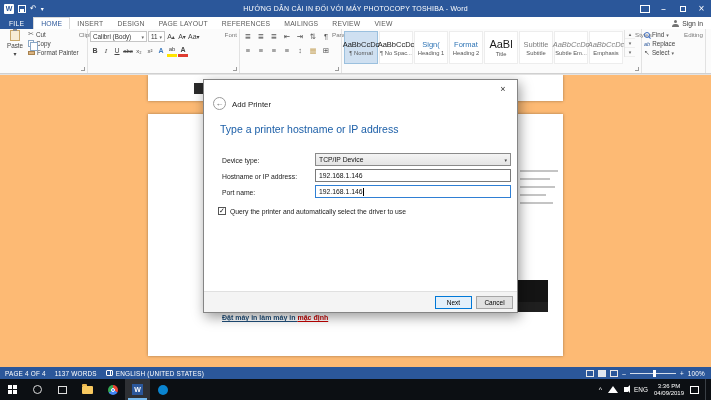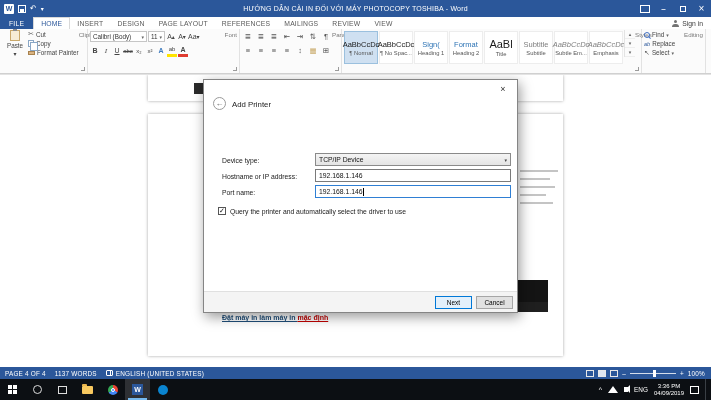--- a/index.html
+++ b/index.html
@@ -91,21 +91,21 @@
 
   .erow{display:flex;align-items:center;gap:2px;height:11px;font-size:6.3px;color:#444;white-space:nowrap}
   .ecol{display:flex;flex-direction:column;justify-content:center}
   .mag{display:inline-block;width:6px;height:6px;border:1px solid #4472c4;border-radius:50%;position:relative}
   .mag::after{content:"";position:absolute;width:3px;height:1px;background:#4472c4;right:-2px;bottom:-1px;transform:rotate(45deg)}
   .i-replace::before{content:"ab";font-size:5.5px;color:#2b579a;font-style:italic}
   .i-select::before{content:"↖";font-size:7px;color:#666}
   .mini-caret{font-size:5px;color:#666}
 
   
-  .docarea{position:absolute;top:75px;left:0;right:0;height:292px;background:#ffffff;overflow:hidden}
+  .docarea{position:absolute;top:75px;left:0;right:0;height:292px;background:#fdba74;overflow:hidden}
   .page{position:absolute;left:148px;width:415px;background:#fff;box-shadow:0 0 3px rgba(0,0,0,.35)}
   .page1{top:0;height:26px}
   .page2{top:39px;height:242px}
   .frag{position:absolute;left:46px;top:8px;width:9px;height:11px;background:#2a2a2a}
   .ghost{position:absolute;background:#c4c4c4;height:2px}
   .doc-img{position:absolute;left:172px;top:166px;width:228px;height:32px;background:#141414;display:flex;align-items:flex-end}
   .doc-img-bar{height:10px;width:100%;background:#1f1f1f;display:flex;align-items:center;gap:4px;padding:0 6px}
   .dot{width:4px;height:4px;border-radius:1px}
   .doc-link{position:absolute;left:74px;top:200px;font-size:7px;font-weight:bold}
   .lk1{color:#1f4e79;text-decoration:underline}
@@ -405,20 +405,21 @@
       </div>
       <div class="doc-link">
         <span class="lk1">Đặt máy in làm máy in </span><span class="lk2">mặc định</span>
       </div>
     </div>
 
     <div class="dialog">
       <span class="dlg-close"></span>
       <span class="dlg-back"></span>
       <span class="dlg-title">Add Printer</span>
+      <div class="dlg-heading">Type a printer hostname or IP address</div>
 
       <span class="dlg-label l1">Device type:</span>
       <div class="dlg-ctl dlg-select c1">
         <span>TCP/IP Device</span>
         <span class="i-caret"></span>
       </div>
 
       <span class="dlg-label l2">Hostname or IP address:</span>
       <div class="dlg-ctl dlg-input c2">
         <span>192.168.1.146</span>

